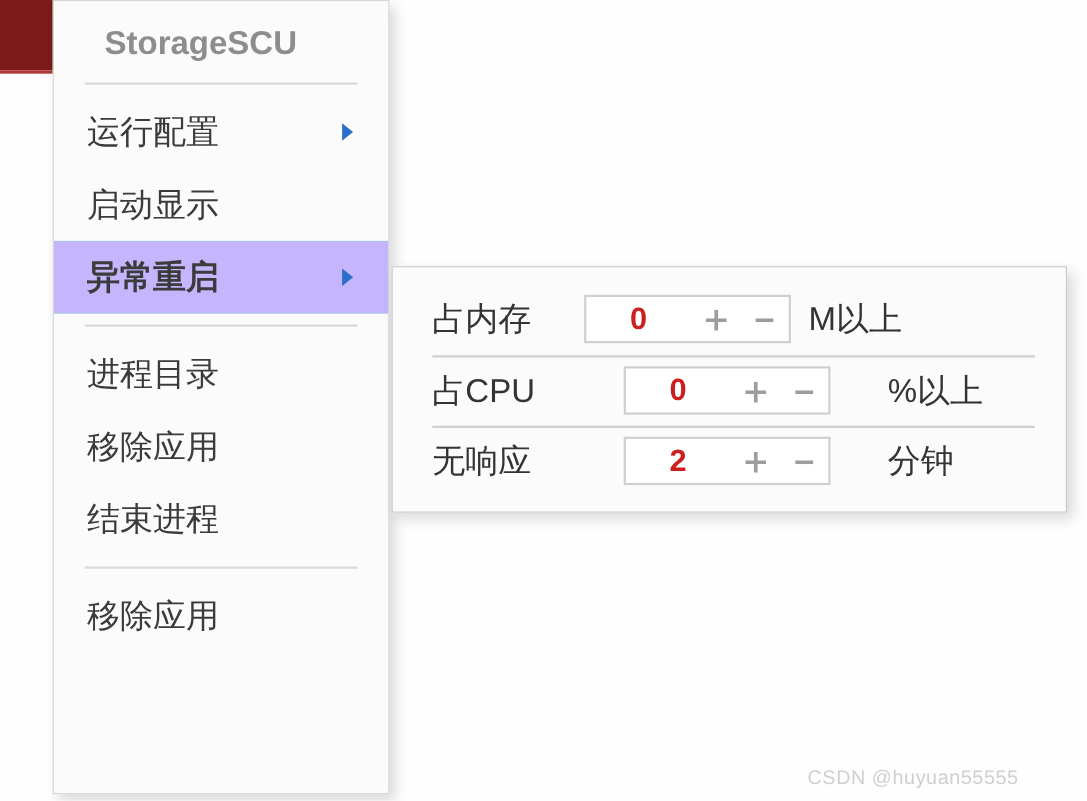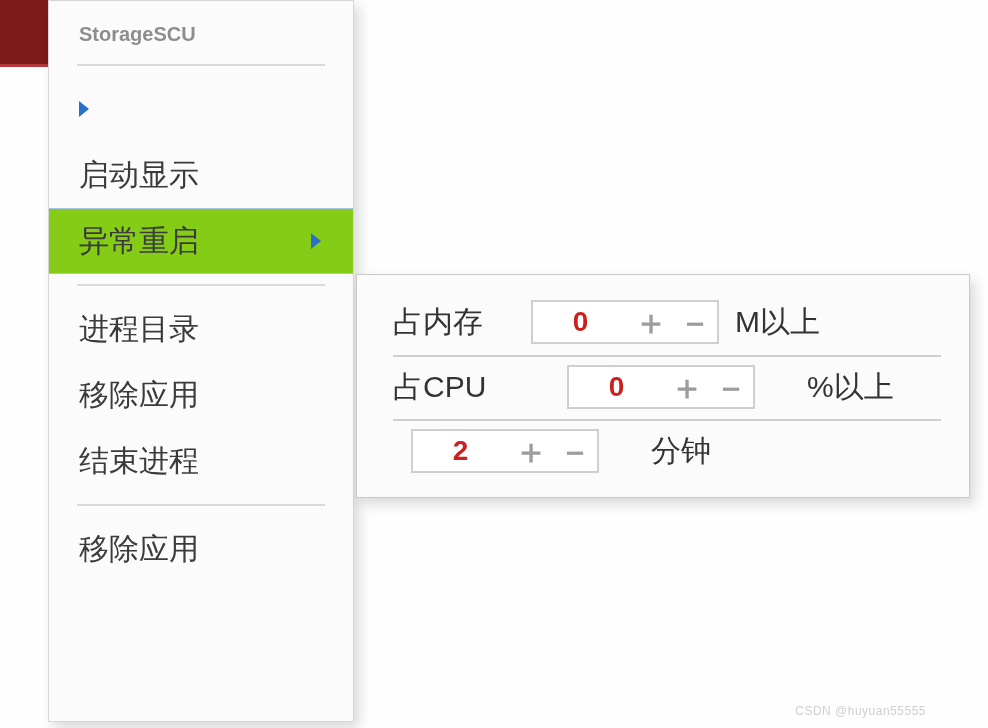--- a/index.html
+++ b/index.html
@@ -27,62 +27,63 @@
       position: absolute;
       left: 48px; top: 0;
       width: 306px;
       height: 722px;
       background: #fbfbfb;
       border: 1px solid #d6d6d6;
       box-shadow: 5px 6px 12px rgba(0,0,0,0.15);
       padding: 16px 0 0 0;
     }
     .menu-title {
-      font-size: 20px;
+      font-size: 30px;
       font-weight: 700;
       color: #8d8d8d;
       padding: 6px 16px 18px 30px;
+      margin-left: 16px;
     }
     .menu-divider {
       height: 0;
       border-top: 2px solid #d9d9d9;
       margin: 0 28px 10px 28px;
     }
     .menu-item {
       height: 66px;
       display: flex;
       align-items: center;
       padding: 0 26px 0 30px;
       font-size: 30px;
       color: #3b3b3b;
       cursor: default;
       position: relative;
     }
     .menu-item .label { flex: 1; }
     .menu-item.hover {
-      background: #84cc16;
+      background: #c4b5fd;
       border-top: 1px solid #a9c5e6;
       border-bottom: 1px solid #a9c5e6;
+      font-weight: bold;
     }
     .arrow {
       width: 0; height: 0;
       border-top: 8px solid transparent;
       border-bottom: 8px solid transparent;
       border-left: 10px solid #2a6fc9;
       margin-right: 6px;
     }
     .submenu {
       position: absolute;
       left: 356px; top: 242px;
       width: 614px;
       background: #fbfbfb;
       border: 1px solid #c9c9c9;
       box-shadow: 5px 6px 12px rgba(0,0,0,0.15);
       padding: 16px 28px 16px 36px;
-      margin-top: 32px;
     }
     .submenu-row {
       height: 62px;
       display: flex;
       align-items: center;
       font-size: 30px;
       color: #333;
     }
     .submenu-row + .submenu-row { border-top: 2px solid #cfcfcf; margin-top: 2px; gap: 36px; }
     .row-label { width: 120px; }
@@ -109,36 +110,37 @@
       line-height: 1;
       color: #9d9d9d;
       font-weight: 700;
       cursor: pointer;
     }
     .row-suffix { margin-left: 2px; }
     .watermark {
       position: absolute;
       right: 62px;
       bottom: 10px;
-      font-size: 12px;
+      font-size: 18px;
       color: #cfcfcf;
       letter-spacing: 0.5px;
     }
   </style>
 </head>
 <body>
 
 <div class="red-bar"></div>
 <div class="red-line"></div>
 
 <div class="context-menu">
   <div class="menu-title">StorageSCU</div>
   <div class="menu-divider"></div>
 
   <div class="menu-item">
+    <span class="label">运行配置</span>
     <span class="arrow"></span>
   </div>
   <div class="menu-item">
     <span class="label">启动显示</span>
   </div>
   <div class="menu-item hover">
     <span class="label">异常重启</span>
     <span class="arrow"></span>
   </div>
 
@@ -174,20 +176,21 @@
   <div class="submenu-row">
     <span class="row-label">占CPU</span>
     <span class="stepper">
       <span class="value">0</span>
       <span class="step-btn">＋</span>
       <span class="step-btn">－</span>
     </span>
     <span class="row-suffix">%以上</span>
   </div>
   <div class="submenu-row">
+    <span class="row-label">无响应</span>
     <span class="stepper">
       <span class="value">2</span>
       <span class="step-btn">＋</span>
       <span class="step-btn">－</span>
     </span>
     <span class="row-suffix">分钟</span>
   </div>
 </div>
 
 <div class="watermark">CSDN @huyuan55555</div>

